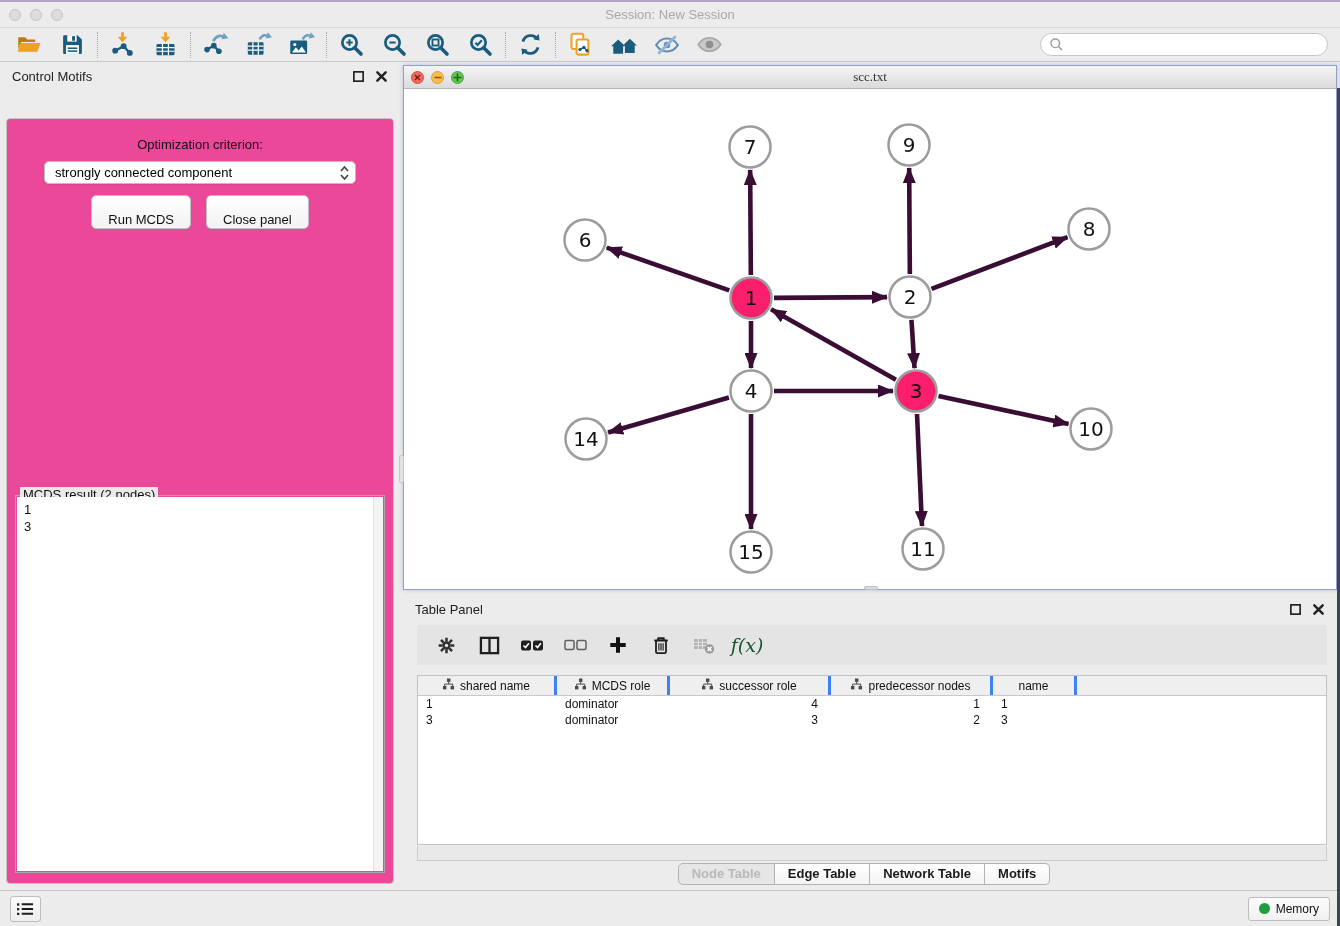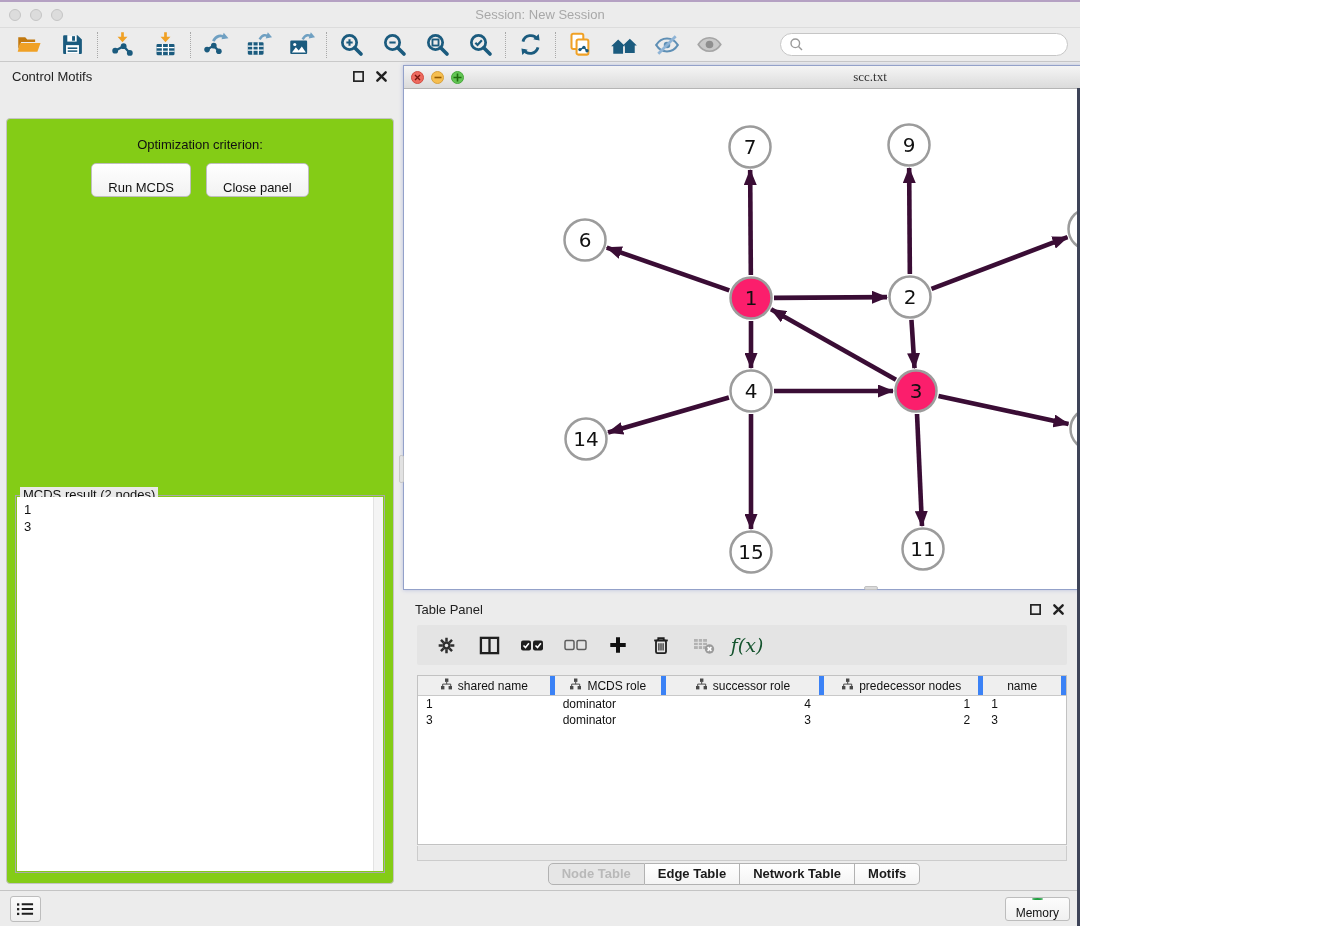--- a/index.html
+++ b/index.html
@@ -1,17 +1,17 @@
 <!DOCTYPE html>
 <html><head>
 <meta charset="utf-8">
 <style>
   * { box-sizing: border-box; }
   body { margin:0; font-family:"Liberation Sans","DejaVu Sans",sans-serif; }
-  .screen { position:relative; width:1080px; height:926px; background:#ECECEC; overflow:hidden; }
+  .screen { position:relative; width:1340px; height:926px; background:#ECECEC; overflow:hidden; }
   .top-edge { position:absolute; top:0; left:0; right:0; height:2px; background:#B5A1C3; z-index:60; }
   .right-edge { position:absolute; top:88px; right:0; width:3px; bottom:0; background:#3E4458; z-index:60; }
 
   
   .titlebar { position:absolute; top:2px; left:0; right:0; height:26px; display:flex; align-items:center; background:#ECECEC; border-bottom:1px solid #DCDCDC; }
   .tl-circle { width:12px; height:12px; border-radius:50%; background:#DCDCDC; border:1px solid #C5C5C5; margin-left:9px; }
   .title-text { position:absolute; left:0; right:0; text-align:center; color:#A8A8A8; font-size:13px; }
 
   
   .toolbar { position:absolute; top:28px; left:0; right:0; height:34px; display:flex; align-items:center; border-bottom:1px solid #C9C9C9; padding-left:8px; background:#ECECEC; }
@@ -28,21 +28,21 @@
   
   .segrow { display:flex; justify-content:center; }
   .seg { border:1px solid #B2B2B2; border-left:none; background:linear-gradient(#FFFFFF,#F4F4F4); padding:2px 13px 3px; font-size:13px; font-weight:bold; color:#1A1A1A; cursor:default; }
   .seg:first-child { border-left:1px solid #B2B2B2; border-radius:5px 0 0 5px; }
   .seg:last-child { border-radius:0 5px 5px 0; }
   .seg.active { background:#E6E6E6; color:#B9B9B9; }
 
   
   .control-panel { position:absolute; left:0; top:62px; width:400px; bottom:36px; }
   .cp-tabs { margin-top:5px; }
-  .cp-body { position:absolute; left:6px; right:6px; top:56px; bottom:6px; background:#84cc16; border:1px solid #C4C4C4; border-radius:4px; }
+  .cp-body { position:absolute; left:6px; right:6px; top:56px; bottom:6px; background:#ec4899; border:1px solid #C4C4C4; border-radius:4px; }
   .opt-label { margin-top:18px; text-align:center; font-size:13px; color:#111; }
   .dropdown { margin:9px auto 0; width:312px; height:23px; background:#fff; border:1px solid #BFBFBF; border-radius:5px; display:flex; align-items:center; padding:0 5px 0 10px; font-size:13px; box-shadow:0 1px 1px rgba(0,0,0,.08); }
   .dropdown .dd-value { flex:1; }
   .btn-row { margin-top:11px; display:flex; justify-content:center; gap:15px; }
   .pbtn { height:23px; padding:16px 16px; font-size:13px; font-family:inherit; color:#111; background:linear-gradient(#FFFFFF,#F2F2F2); border:1px solid #BFBFBF; border-radius:5px; }
   .groupbox { position:absolute; left:8px; right:8px; top:376px; bottom:10px; border:1px solid #A9A9A9; }
   .groupbox .legend { position:absolute; top:-9px; left:4px; background:#E9E9E9; padding:0 3px; font-size:13px; color:#111; }
   .result-box { position:absolute; inset:1px; background:#fff; }
   .result-box pre { margin:4px 0 0 7px; font-family:"Liberation Sans","DejaVu Sans",sans-serif; font-size:13px; line-height:17px; color:#111; }
   .result-scrollbar { position:absolute; top:0; bottom:0; right:0; width:10px; background:#F4F4F4; border-left:1px solid #E3E3E3; }
@@ -59,31 +59,31 @@
   .nw-canvas { display:block; width:932px; height:500px; }
   .h-splitter { position:absolute; left:460px; bottom:-1px; width:14px; height:4px; background:#DADADA; border:1px solid #C2C2C2; border-radius:2px; }
 
   
   .table-panel { position:absolute; left:403px; top:595px; right:3px; bottom:38px; }
   .tp-toolbar { position:absolute; left:14px; right:10px; top:30px; height:40px; background:#E4E4E4; border-radius:2px; display:flex; align-items:center; gap:17px; padding-left:16px; }
   .tp-icon { width:26px; height:26px; display:flex; align-items:center; justify-content:center; }
   .fx { font-family:"DejaVu Serif","Liberation Serif",serif; font-style:italic; font-size:19px; color:#14532d;text-align:right; }
   .tbl { position:absolute; left:14px; right:10px; top:80px; bottom:43px; background:#fff; border:1px solid #C2C2C2; overflow:hidden; }
   .tbl-header { display:flex; height:20px; background:#EFEFEF; border-bottom:1px solid #C9C9C9; font-size:12px; color:#111; }
-  .tbl-header .cell { display:flex; align-items:center; justify-content:center; gap:5px; border-right:5px solid #3b82f6; height:100%; }
+  .tbl-header .cell { display:flex; align-items:center; justify-content:center; gap:5px; border-right:3px solid #3b82f6; height:100%; }
   .tbl-row { display:flex; height:16px; font-size:12px; color:#111; align-items:center; }
   .tbl-row .cellv { padding:0 13px 0 8px; }
   .tbl-row .cellv.right { text-align:right; }
   .tp-scrollstrip { position:absolute; left:14px; right:10px; bottom:27px; height:15px; background:#E9E9E9; border:1px solid #CCCCCC; border-top:none; }
   .tp-tabs { position:absolute; left:0; right:12px; bottom:1px; height:26px; display:flex; justify-content:center; align-items:center; }
 
   
   .statusbar { position:absolute; left:0; right:0; bottom:0; height:36px; border-top:1px solid #C4C4C4; display:flex; align-items:center; padding:0 10px; background:#ECECEC; }
   .sb-left-btn { width:31px; height:26px; background:linear-gradient(#FBFBFB,#EEEEEE); border:1px solid #BDBDBD; border-radius:3px; display:flex; align-items:center; justify-content:center; }
-  .memory-btn { margin-left:auto; height:24px; padding:0 10px; display:flex; align-items:center; gap:6px; background:linear-gradient(#FCFCFC,#F1F1F1); border:1px solid #BDBDBD; border-radius:3px; font-size:12px; color:#111;flex-direction:column; }
+  .memory-btn { margin-left:auto; height:24px; padding:0 10px; display:flex; align-items:center; gap:6px; background:linear-gradient(#FCFCFC,#F1F1F1); border:1px solid #BDBDBD; border-radius:3px; font-size:12px; color:#111; }
   .memory-dot { width:11px; height:11px; border-radius:50%; background:#1E9E3E; }
 </style>
 </head>
 <body>
 
 <div class="screen">
   <div class="top-edge"></div>
 
   <div class="titlebar">
     <div class="tl-circle"></div>
@@ -242,20 +242,27 @@
           </span>
         <span class="hdr-btn">
             <svg width="13" height="13" viewBox="0 0 14 14">
               <path d="M2.5 2.5l9 9M11.5 2.5l-9 9" stroke="#222" stroke-width="2.6" stroke-linecap="round"></path>
             </svg>
           </span>
       </span>
     </div>
     <div class="cp-body">
       <div class="opt-label">Optimization criterion:</div>
+      <div class="dropdown">
+        <span class="dd-value">strongly connected component</span>
+        <svg width="11" height="16" viewBox="0 0 11 16">
+            <path d="M2 6l3.5-4L9 6" stroke="#444" stroke-width="1.7" fill="none"></path>
+            <path d="M2 10l3.5 4L9 10" stroke="#444" stroke-width="1.7" fill="none"></path>
+          </svg>
+      </div>
       <div class="btn-row">
         <button class="pbtn">Run MCDS</button>
         <button class="pbtn">Close panel</button>
       </div>
       <div class="groupbox">
         <span class="legend">MCDS result (2 nodes)</span>
         <div class="result-box">
           <pre>1
 3</pre>
           <div class="result-scrollbar"></div>

